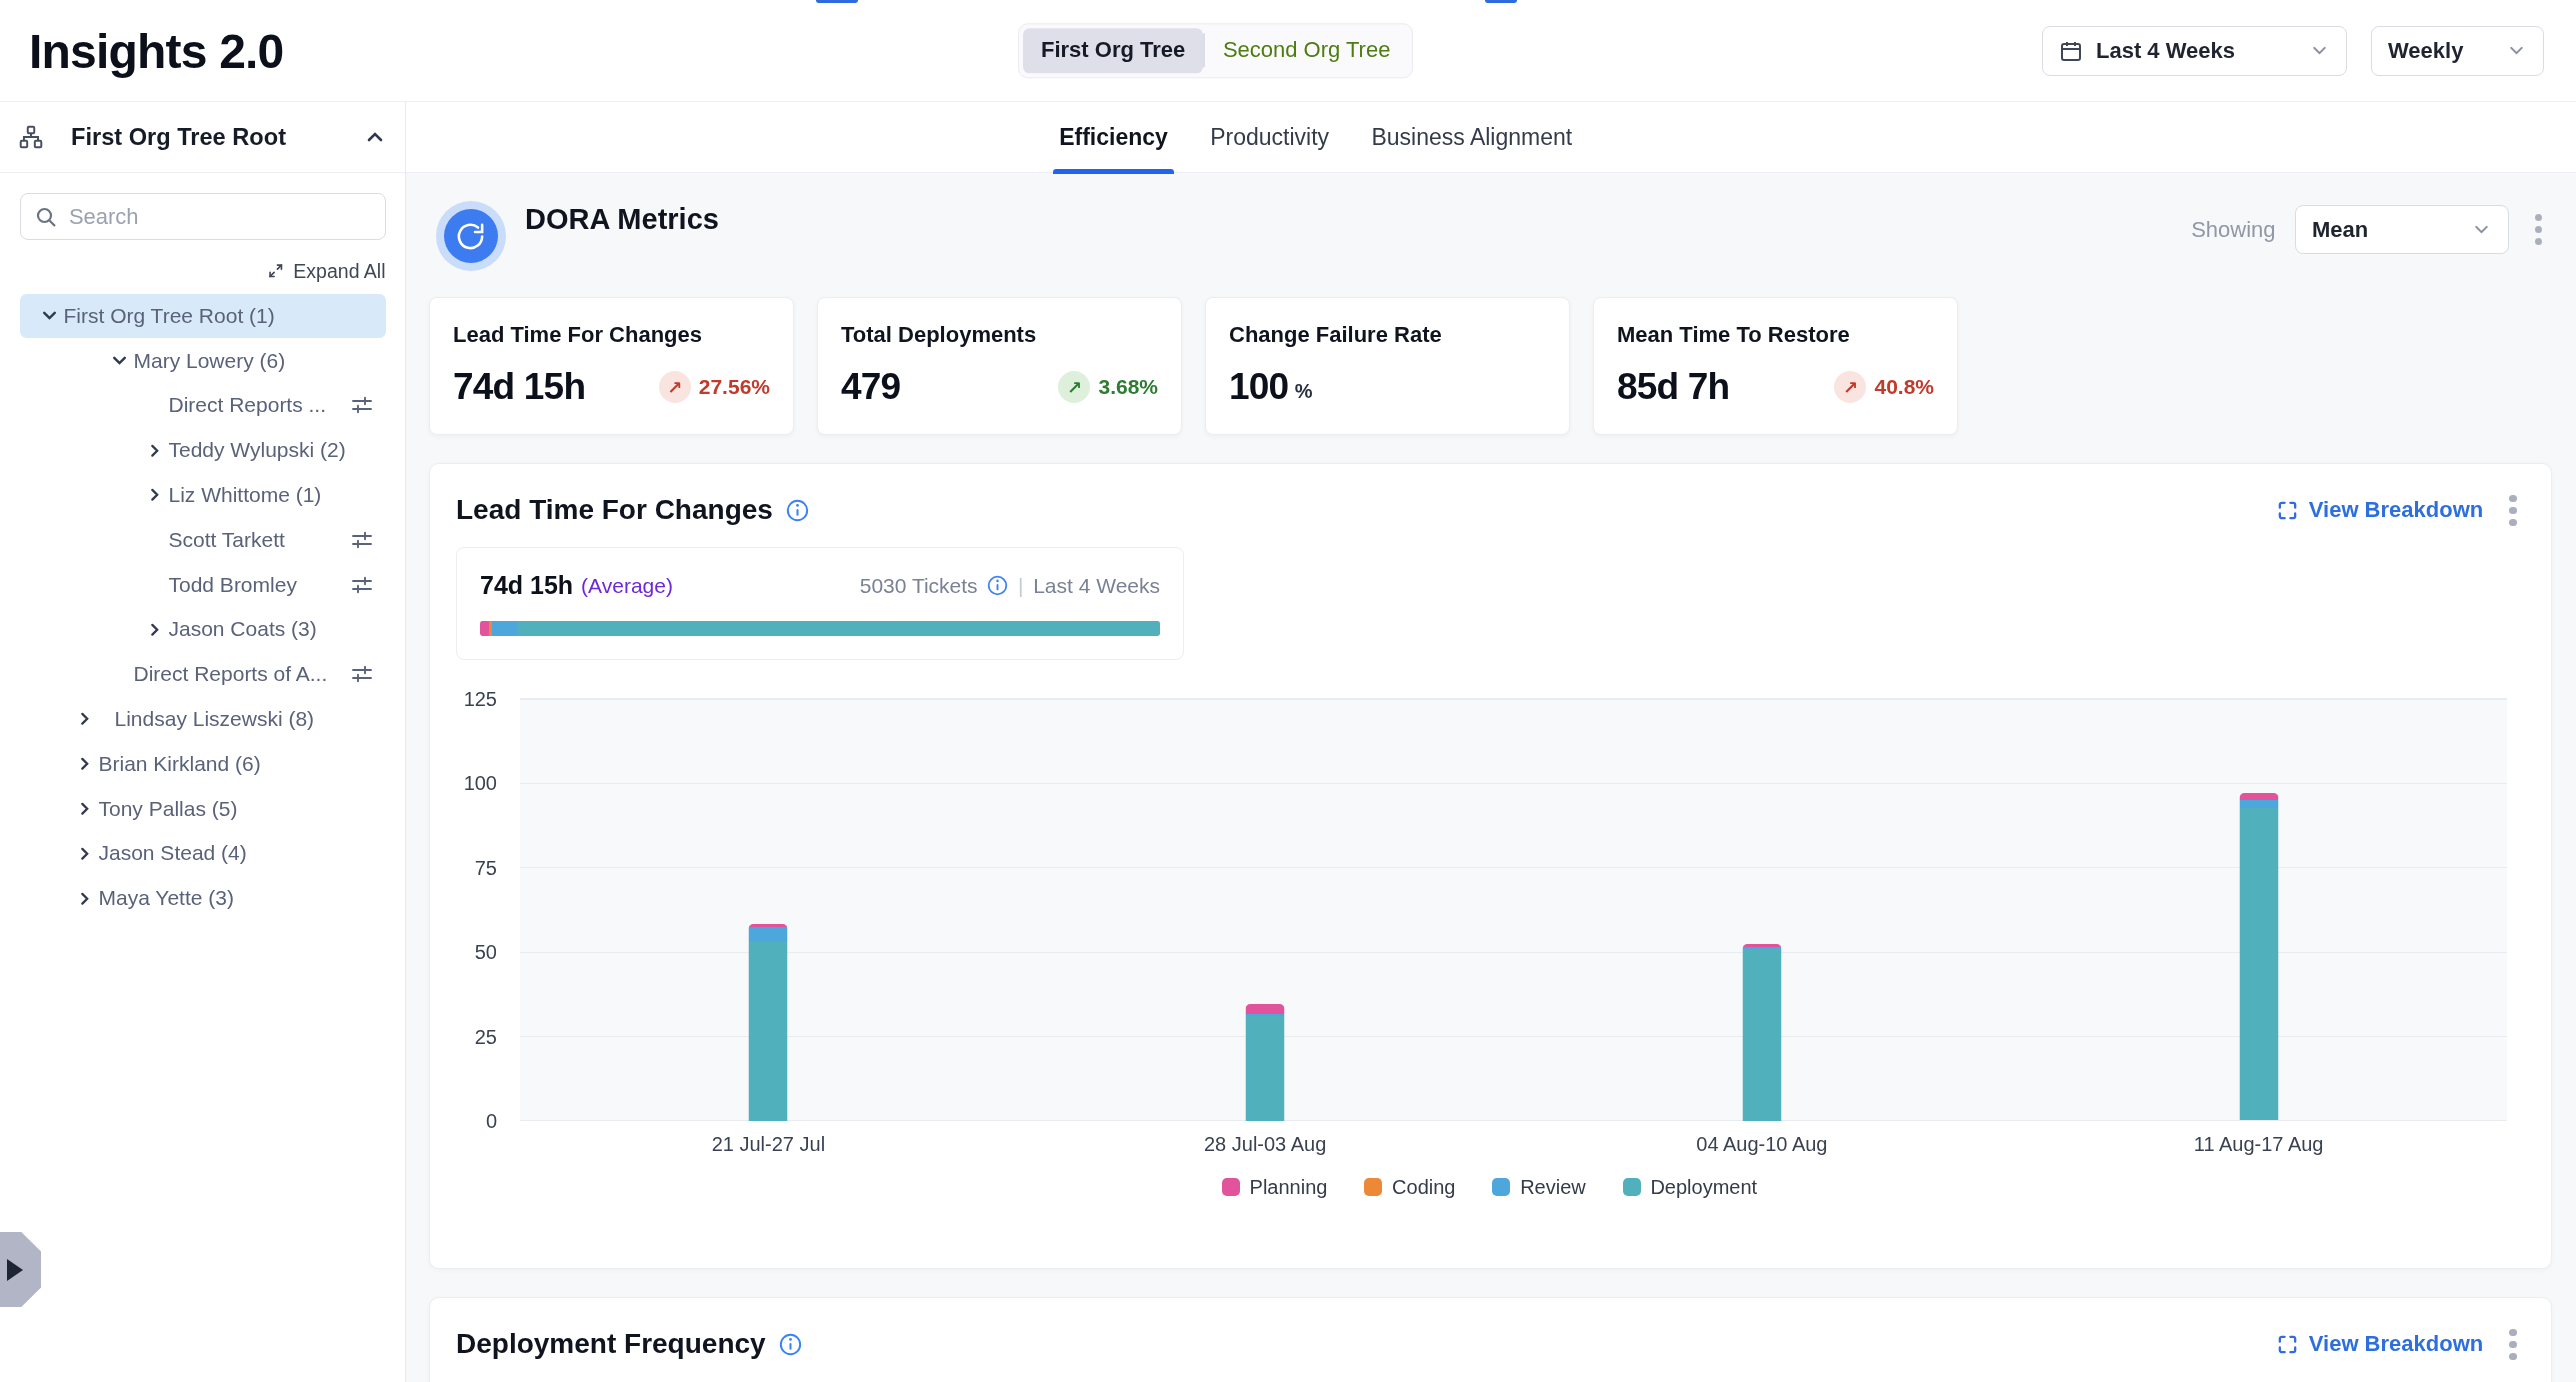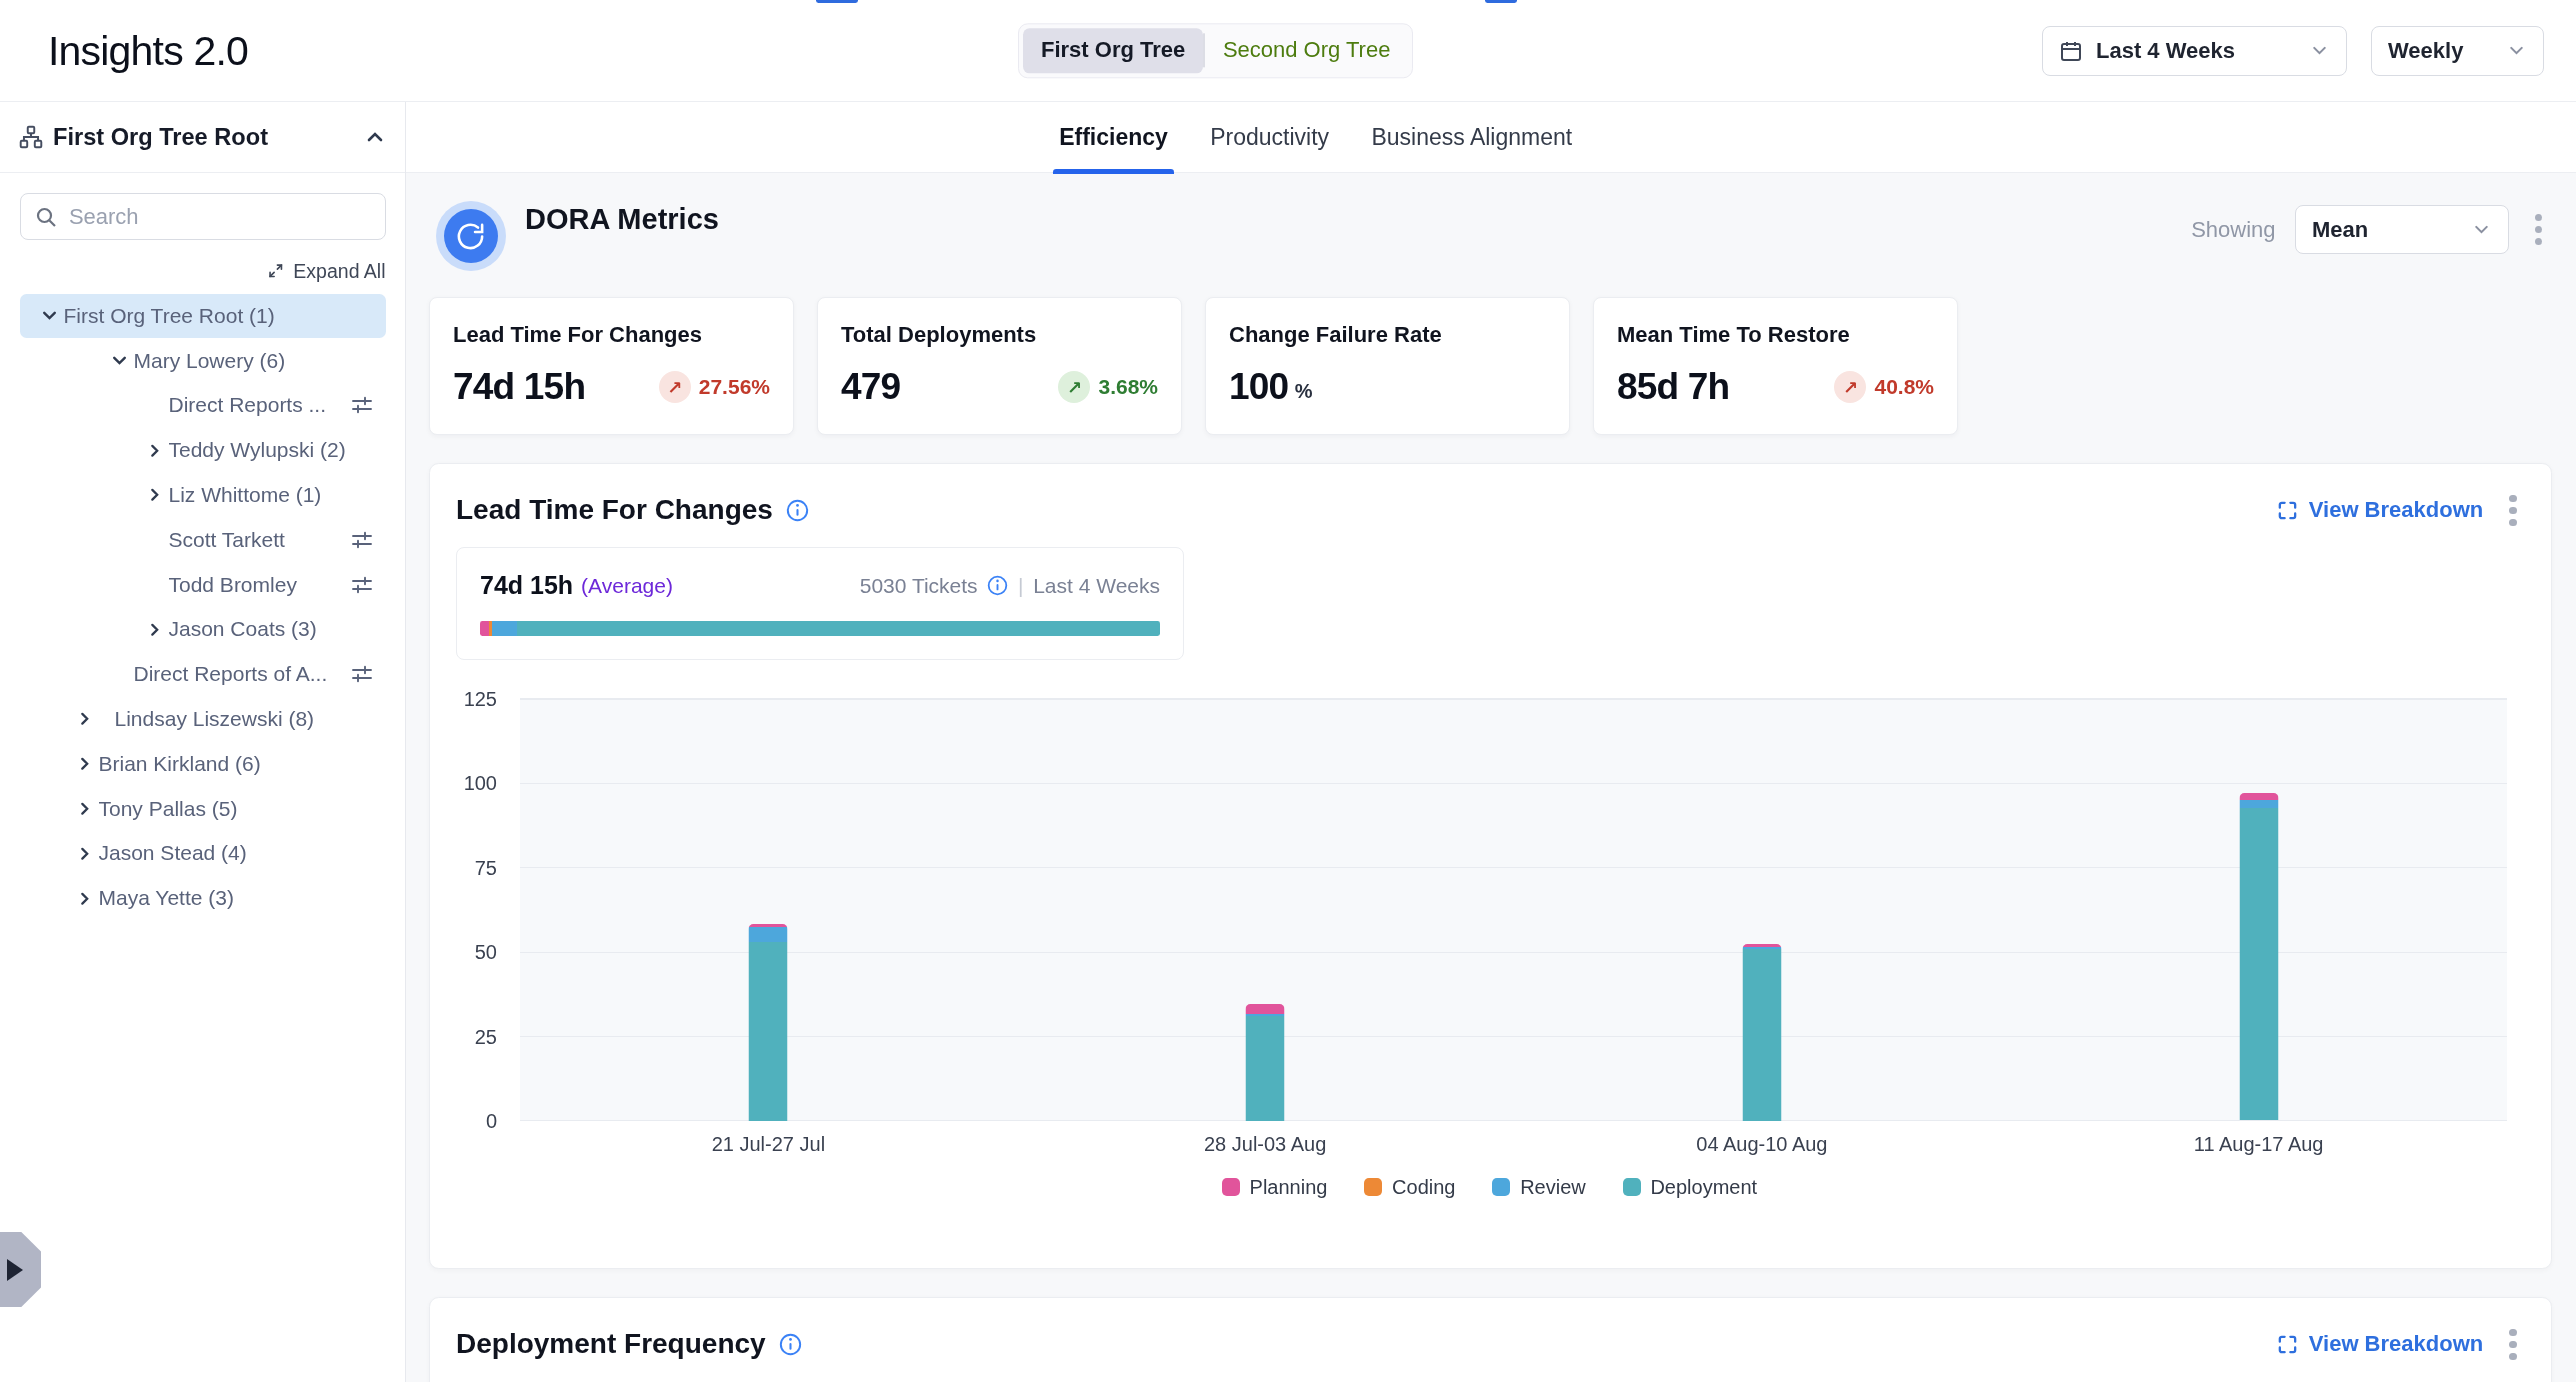--- a/index.html
+++ b/index.html
@@ -3,41 +3,41 @@
 <meta charset="utf-8">
 <style>
   * { margin:0; padding:0; box-sizing:border-box; }
   html,body { background:#E9EBEF; }
   .app { position:relative; width:2576px; height:1382px; background:#F7F8FA; overflow:hidden;
          font-family:"Liberation Sans", sans-serif; color:#1B2130; }
 
   
   .header { position:absolute; top:0; left:0; width:2576px; height:102px; background:#fff;
             border-bottom:1.6px solid #ECEEF2; z-index:6; }
-  .app-title { position:absolute; left:48px; top:50%; transform:translateY(-50%);
-               font-size:41px; font-weight:400; letter-spacing:-0.8px; color:#0C101B; }
+  .app-title { position:absolute; left:29px; top:50%; transform:translateY(-50%);
+               font-size:48px; font-weight:700; letter-spacing:-0.8px; color:#0C101B; }
   .org-toggle { position:absolute; left:1018px; top:50%; transform:translateY(-50%);
                 display:flex; align-items:center; background:#FAFAFC; border:1.6px solid #EAEAF1;
                 border-radius:9.7px; padding:4px; }
   .org-seg { font-size:22px; padding:9.7px 18px; border-radius:6.5px; color:#4d7c0f; white-space:nowrap; cursor:pointer; }
   .org-seg.active { background:#DFDFE9; font-weight:700; color:#151A26; }
   .org-sep { width:1.6px; height:34px; background:#DCDDE5; }
   .header-selects { position:absolute; right:32px; top:50%; transform:translateY(-50%); display:flex; gap:24px; }
   .select { display:flex; align-items:center; border:1.6px solid #D9DCE3; border-radius:8px; background:#fff;
             height:50px; padding:0 16px; font-size:22px; font-weight:600; color:#1F2430; gap:13px; cursor:pointer; }
   .select .chev { margin-left:auto; }
   .date-select { width:305px; }
   .weekly-select { width:173px; }
   .dash { position:absolute; top:0; height:3.2px; background:#2F6BDE; border-radius:0 0 2.4px 2.4px; z-index:9; }
   .dash1 { left:816px; width:42px; } .dash2 { left:1485px; width:32px; }
 
   
   .sidebar { position:absolute; left:0; top:102px; width:406px; height:1281px; background:#fff;
              border-right:1.6px solid #E7E9EE; z-index:5; }
-  .sb-header { height:71px; border-bottom:1.6px solid #ECEEF2; display:flex; align-items:center; padding:0 18px; gap:9px; }
+  .sb-header { height:71px; border-bottom:1.6px solid #ECEEF2; display:flex; align-items:center; padding:0 18px; gap:27px; }
   .sb-title { font-size:23.6px; font-weight:700; color:#161B28; flex:1; }
   .search-box { margin:20px 19.5px 0; height:47px; border:1.6px solid #D9DCE3; border-radius:8px;
                 display:flex; align-items:center; padding:0 13px; gap:11.4px; background:#fff; }
   .search-ph { font-size:22px; color:#9AA1B0; }
   .expand-all { display:flex; justify-content:flex-end; align-items:center; gap:8px;
                 margin:19.5px 19.5px 0; font-size:19.5px; color:#3F4757; cursor:pointer; }
   .tree { margin-top:11.4px; }
   .tree-row { height:44px; margin:0 19.5px 0.8px; display:flex; align-items:center; border-radius:6.5px;
               position:relative; font-size:21px; color:#59627A; cursor:pointer; }
   .tree-row.selected { background:#D8E9F9; }

